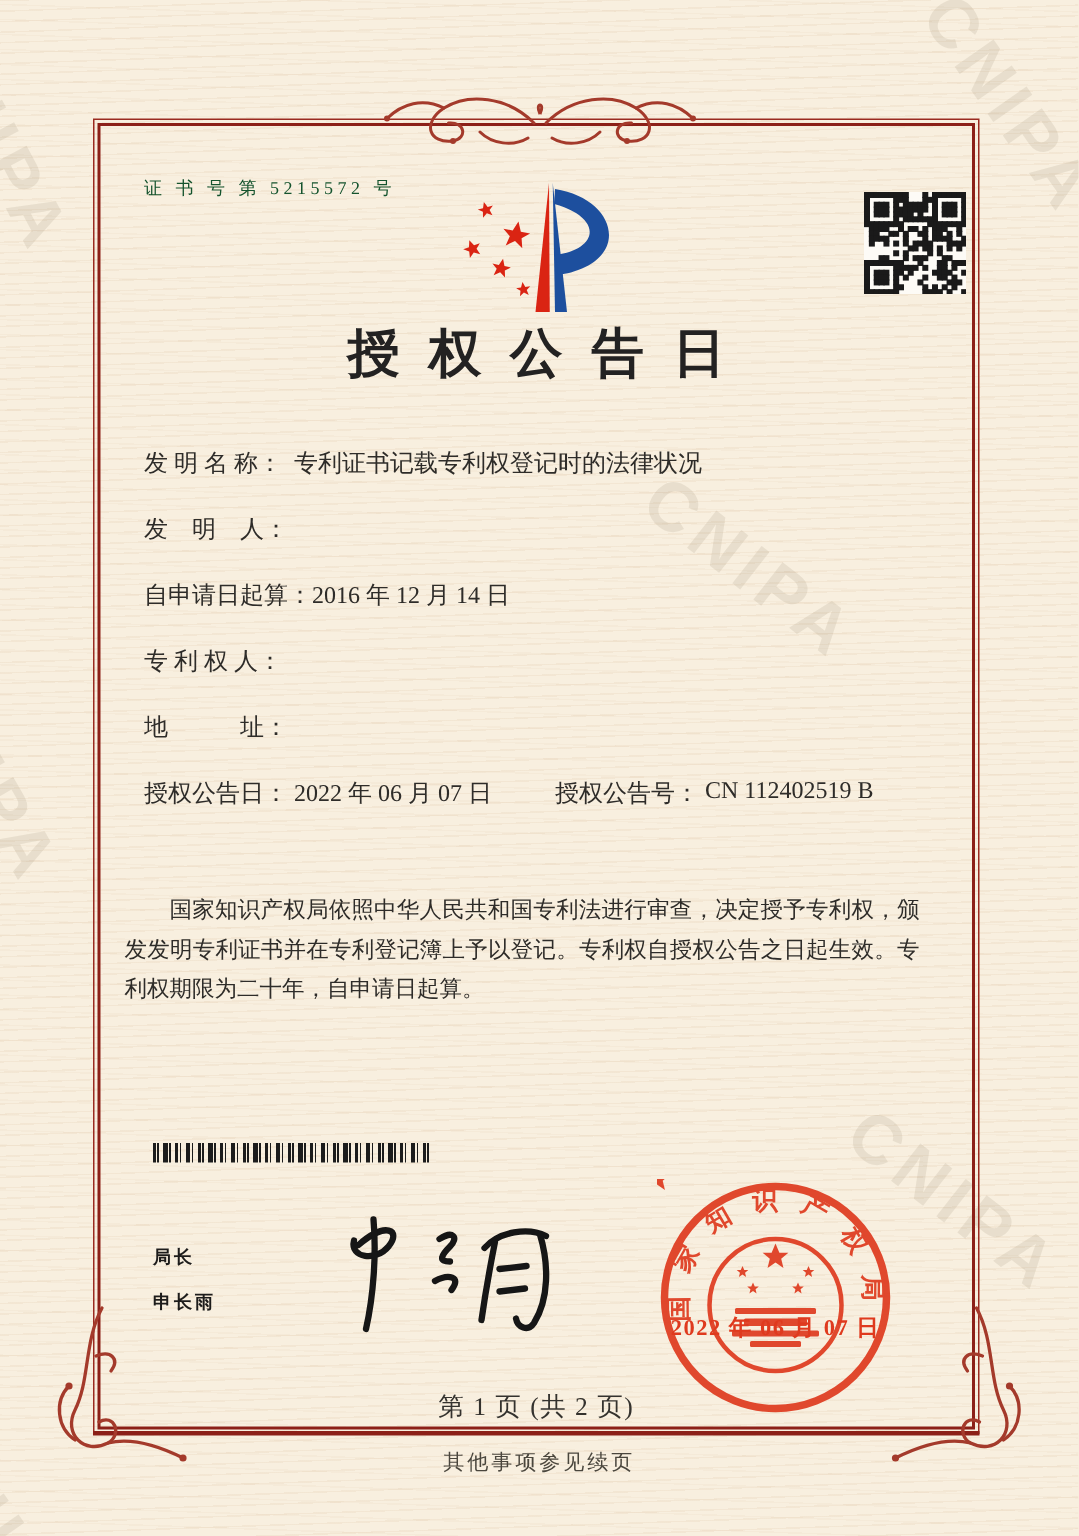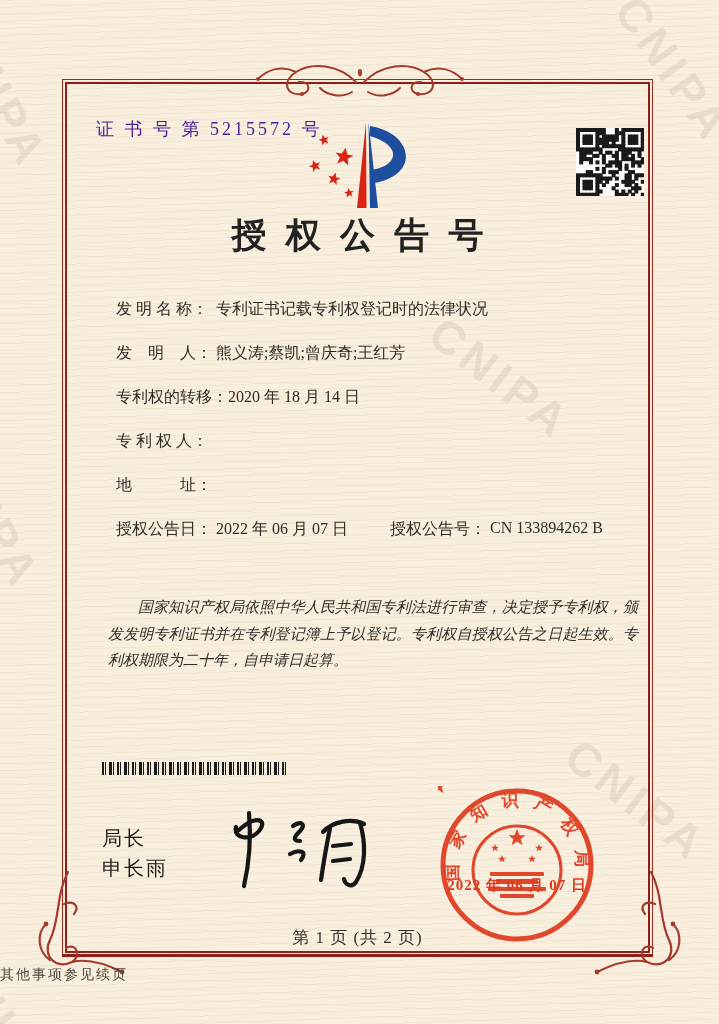--- a/index.html
+++ b/index.html
@@ -29,55 +29,55 @@
     position:absolute;left:62px;top:79px;width:591px;height:877px;
     border:1px solid #9a2a20;box-sizing:border-box;z-index:2;
   }
   .frame::before{
     content:"";position:absolute;inset:2px;border:2px solid #8c2018;
   }
   .frame::after{
     content:"";position:absolute;left:-1px;right:-1px;bottom:-2px;height:3px;background:#8c2018;
   }
   .abs{position:absolute;z-index:3;}
-  .cert-no{left:96px;top:117px;font-size:18px;letter-spacing:3px;color:#4c1d95;text-align:right;}
+  .cert-no{left:96px;top:117px;font-size:12px;letter-spacing:3px;color:#14532d;text-align:right;}
   .title{
     left:62px;top:212px;width:591px;text-align:center;
     font-size:35px;font-weight:bold;color:#232222;
     letter-spacing:0.55em;text-indent:0.55em;white-space:nowrap;
   }
-  .fields{left:96px;top:299px;width:540px;font-size:16px;margin-left:20px;}
+  .fields{left:96px;top:299px;width:540px;font-size:16px;}
   .frow{height:44px;display:flex;align-items:flex-start;}
   .flabel{display:inline-block;min-width:100px;white-space:nowrap;}
   .fvalue{white-space:nowrap;}
   .grant-row{display:flex;}
   .grant-first{width:274px;display:flex;}
-  .paras{left:108px;top:594px;width:530px;font-size:15px;line-height:26.5px;text-align:justify;font-style:italic;}
+  .paras{left:83px;top:594px;width:530px;font-size:15px;line-height:26.5px;text-align:justify;}
   .paras p{margin:0;text-indent:2em;}
   .barcode{
     left:102px;top:762px;width:186px;height:13px;
     background:repeating-linear-gradient(90deg,
       #1c1c1c 0 2px, transparent 2px 3px,
       #1c1c1c 3px 4px, transparent 4px 7px,
       #1c1c1c 7px 10px, transparent 10px 11px,
       #1c1c1c 11px 12px, transparent 12px 15px);
   }
   .signatory{
     left:102px;top:823px;
     font-family:"Liberation Sans","DejaVu Sans",sans-serif;
-    font-weight:normal;font-size:20px;line-height:30px;color:#1d1c1b;
+    font-weight:bold;font-size:12px;line-height:30px;color:#1d1c1b;
     letter-spacing:2px;
   }
   .seal-date{
     left:438px;top:876px;width:158px;text-align:center;
     font-size:15px;font-weight:bold;color:#df3a1e;letter-spacing:1px;
     white-space:nowrap;z-index:4;
   }
   .page-info{left:62px;top:926px;width:591px;text-align:center;font-size:17px;color:#34322e;letter-spacing:1px;}
-  .footer-note{left:0;top:966px;width:719px;font-size:14px;color:#4a463d;letter-spacing:2px;}
+  .footer-note{left:0;top:966px;width:719px;text-align:center;font-size:14px;color:#4a463d;letter-spacing:2px;}
   svg{display:block;}
 </style>
 </head>
 <body>
 
 <div class="texture"></div>
 
 <span class="wm" style="left:-18px;top:6px;transform:rotate(62deg);transform-origin:left top;">CNIPA</span>
 <span class="wm" style="left:648px;top:-14px;transform:rotate(55deg);transform-origin:left top;">CNIPA</span>
 <span class="wm" style="left:-30px;top:428px;transform:rotate(60deg);transform-origin:left top;">CNIPA</span>
@@ -372,48 +372,47 @@
     <rect x="61.52" y="35.62" width="4" height="4" fill="#1a1a1a"></rect>
     <rect x="61.52" y="45.33" width="4" height="4" fill="#1a1a1a"></rect>
     <rect x="61.52" y="58.29" width="4" height="4" fill="#1a1a1a"></rect>
     <rect x="64.76" y="29.14" width="4" height="4" fill="#1a1a1a"></rect>
     <rect x="64.76" y="32.38" width="4" height="4" fill="#1a1a1a"></rect>
     <rect x="64.76" y="45.33" width="4" height="4" fill="#1a1a1a"></rect>
     <rect x="64.76" y="51.81" width="4" height="4" fill="#1a1a1a"></rect>
     <rect x="64.76" y="64.76" width="4" height="4" fill="#1a1a1a"></rect>
   </svg>
 
-<div class="abs title">授权公告号</div>
+<div class="abs title">授权公告日</div>
 
 <div class="abs fields">
   <div class="frow">
     <span class="flabel">发 明 名 称：</span>
     <span class="fvalue">专利证书记载专利权登记时的法律状况</span>
   </div>
   <div class="frow">
     <span class="flabel">发　明　人：</span>
-    <span class="fvalue">熊义涛;蔡凯;曾庆奇;王红芳</span>
   </div>
   <div class="frow">
-    <span class="flabel">专利权的转移：</span>
-    <span class="fvalue">2020 年 18 月 14 日</span>
+    <span class="flabel">自申请日起算：</span>
+    <span class="fvalue">2016 年 12 月 14 日</span>
   </div>
   <div class="frow">
     <span class="flabel">专 利 权 人：</span>
   </div>
   <div class="frow">
     <span class="flabel">地　　　址：</span>
   </div>
   <div class="frow grant-row">
     <span class="grant-first">
       <span class="flabel">授权公告日：</span>
       <span class="fvalue">2022 年 06 月 07 日</span>
     </span>
     <span class="flabel">授权公告号：</span>
-    <span class="fvalue">CN 133894262 B</span>
+    <span class="fvalue">CN 112402519 B</span>
   </div>
 </div>
 
 <div class="abs paras">
   <p>国家知识产权局依照中华人民共和国专利法进行审查，决定授予专利权，颁发发明专利证书并在专利登记簿上予以登记。专利权自授权公告之日起生效。专利权期限为二十年，自申请日起算。</p>
 </div>
 
 <div class="abs barcode"></div>
 
 <div class="abs signatory">

